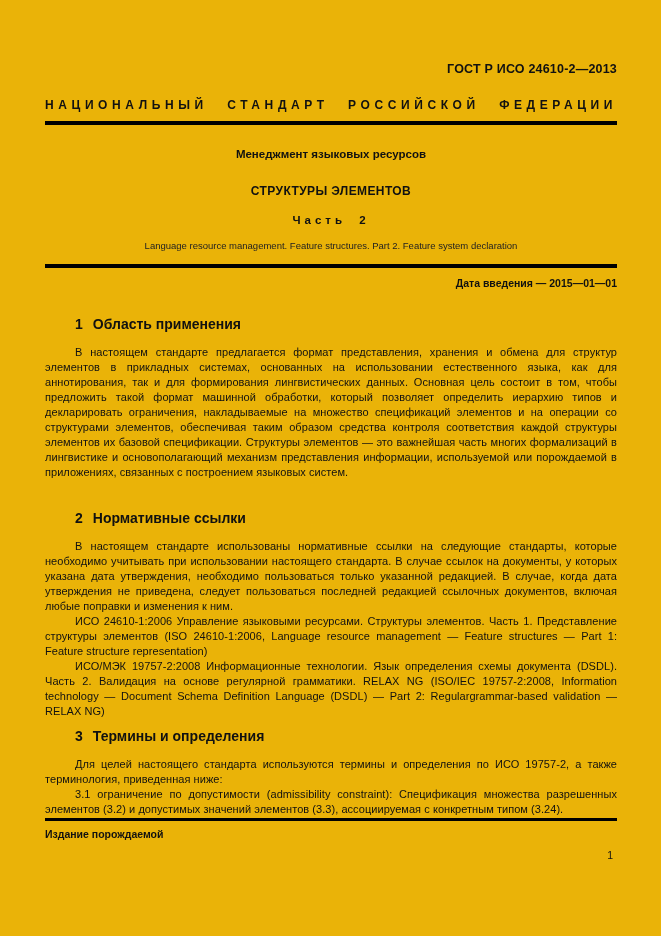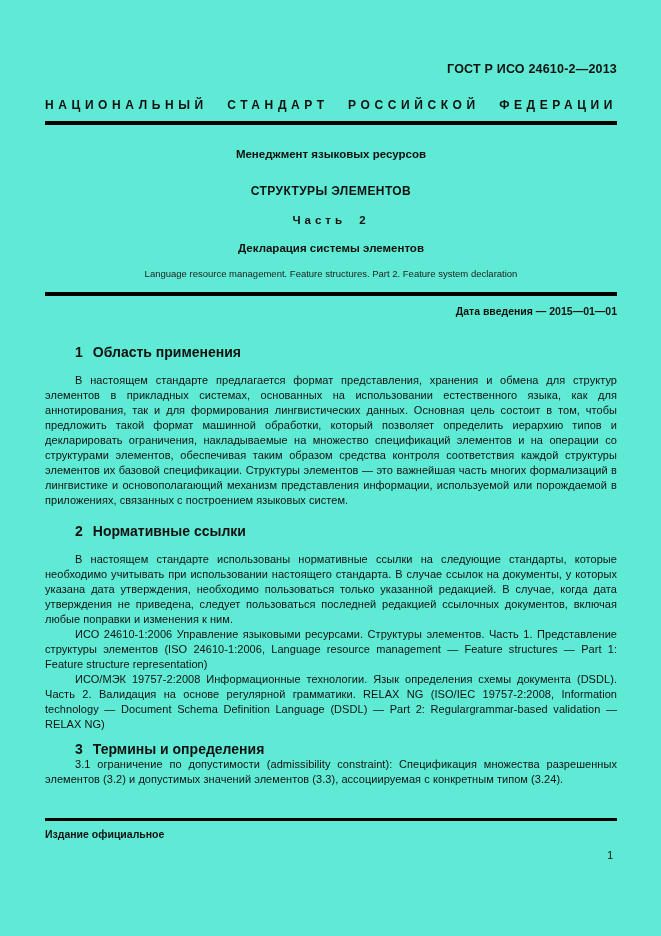--- a/index.html
+++ b/index.html
@@ -1,21 +1,21 @@
 <!DOCTYPE html>
 <html><head>
 <meta charset="utf-8">
 <style>
   * { margin: 0; padding: 0; box-sizing: border-box; }
   html, body { background: #e8e8e8; }
   .page {
     position: relative;
     width: 661px;
     height: 936px;
-    background: #5eead4;
+    background: #eab308;
     font-family: "Liberation Sans", sans-serif;
     color: #111111;
     overflow: hidden;
   }
   .content { padding: 0 44px 0 45px; }
 
   .doc-code {
     margin-top: 62px;
     text-align: right;
     font-weight: bold;
@@ -52,21 +52,21 @@
     font-size: 10.5px;
   }
 
   .sec-heading {
     font-size: 14px;
     font-weight: bold;
     margin-left: 30px;
   }
   .h-num { margin-right: 10px; }
   .h1 { margin-top: 27px; }
-  .h2 { margin-top: 15px; }
+  .h2 { margin-top: 30px; }
   .h3 { margin-top: 9px; }
 
   .body-p {
     font-size: 11px;
     line-height: 15px;
     text-align: justify;
     text-indent: 30px;
     letter-spacing: 0.05px;
   }
   .p-first { margin-top: 13px; }
@@ -99,21 +99,20 @@
 
     <div class="doc-code">ГОСТ Р ИСО 24610-2—2013</div>
 
     <div class="nat-std">НАЦИОНАЛЬНЫЙ СТАНДАРТ РОССИЙСКОЙ ФЕДЕРАЦИИ</div>
     <div class="rule-thick"></div>
 
     <div class="title-block">
       <div class="t-subject">Менеджмент языковых ресурсов</div>
       <div class="t-main">СТРУКТУРЫ ЭЛЕМЕНТОВ</div>
       <div class="t-part">Часть 2</div>
-      <div class="t-subtitle">Декларация системы элементов</div>
       <div class="t-english">Language resource management. Feature structures. Part 2. Feature system declaration</div>
     </div>
 
     <div class="rule-thick rule-title"></div>
 
     <div class="date-line">Дата введения — 2015—01—01</div>
 
     <div class="sec-heading h1">
       <span class="h-num">1</span><span>Область применения</span>
     </div>
@@ -122,22 +121,23 @@
     <div class="sec-heading h2">
       <span class="h-num">2</span><span>Нормативные ссылки</span>
     </div>
     <p class="body-p p-first">В настоящем стандарте использованы нормативные ссылки на следующие стандарты, которые необходимо учитывать при использовании настоящего стандарта. В случае ссылок на документы, у которых указана дата утверждения, необходимо пользоваться только указанной редакцией. В случае, когда дата утверждения не приведена, следует пользоваться последней редакцией ссылочных документов, включая любые поправки и изменения к ним.</p>
     <p class="body-p">ИСО 24610-1:2006 Управление языковыми ресурсами. Структуры элементов. Часть 1. Представление структуры элементов (ISO 24610-1:2006, Language resource management — Feature structures — Part 1: Feature structure representation)</p>
     <p class="body-p">ИСО/МЭК 19757-2:2008 Информационные технологии. Язык определения схемы документа (DSDL). Часть 2. Валидация на основе регулярной грамматики. RELAX NG (ISO/IEC 19757-2:2008, Information technology — Document Schema Definition Language (DSDL) — Part 2: Regulargrammar-based validation — RELAX NG)</p>
 
     <div class="sec-heading h3">
       <span class="h-num">3</span><span>Термины и определения</span>
     </div>
+    <p class="body-p p-first">Для целей настоящего стандарта используются термины и определения по ИСО 19757-2, а также терминология, приведенная ниже:</p>
     <p class="body-p"><span class="b">3.1 </span><span class="b">ограничение по допустимости</span><span> (admissibility constraint): Спецификация множества </span><span class="b">разрешенных элементов</span><span> (3.2) и </span><span class="b">допустимых значений элементов</span><span> (3.3), ассоциируемая с конкретным </span><span class="b">типом</span><span> (3.24).</span></p>
 
   </div>
 
   <div class="footer">
     <div class="footer-rule"></div>
-    <div class="edition">Издание официальное</div>
+    <div class="edition">Издание порождаемой</div>
     <div class="page-num">1</div>
   </div>
 </div>
 
 </body></html>

